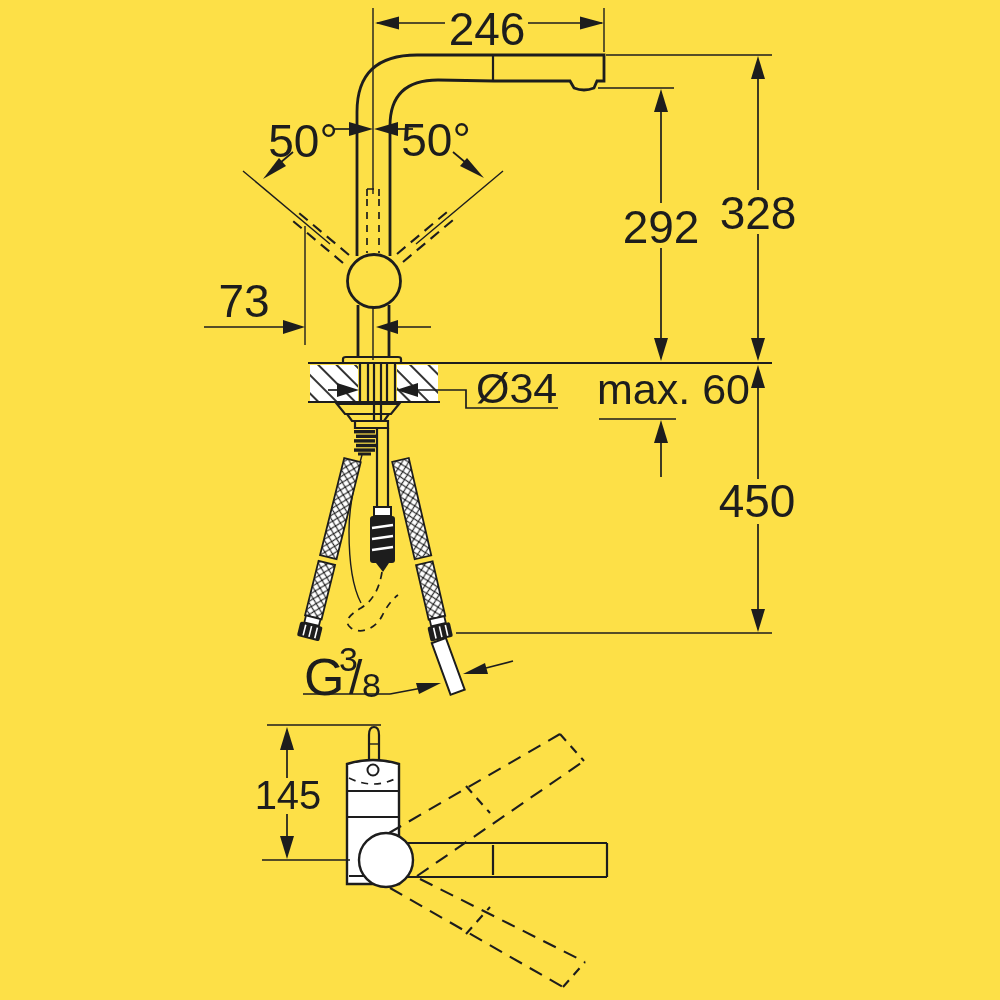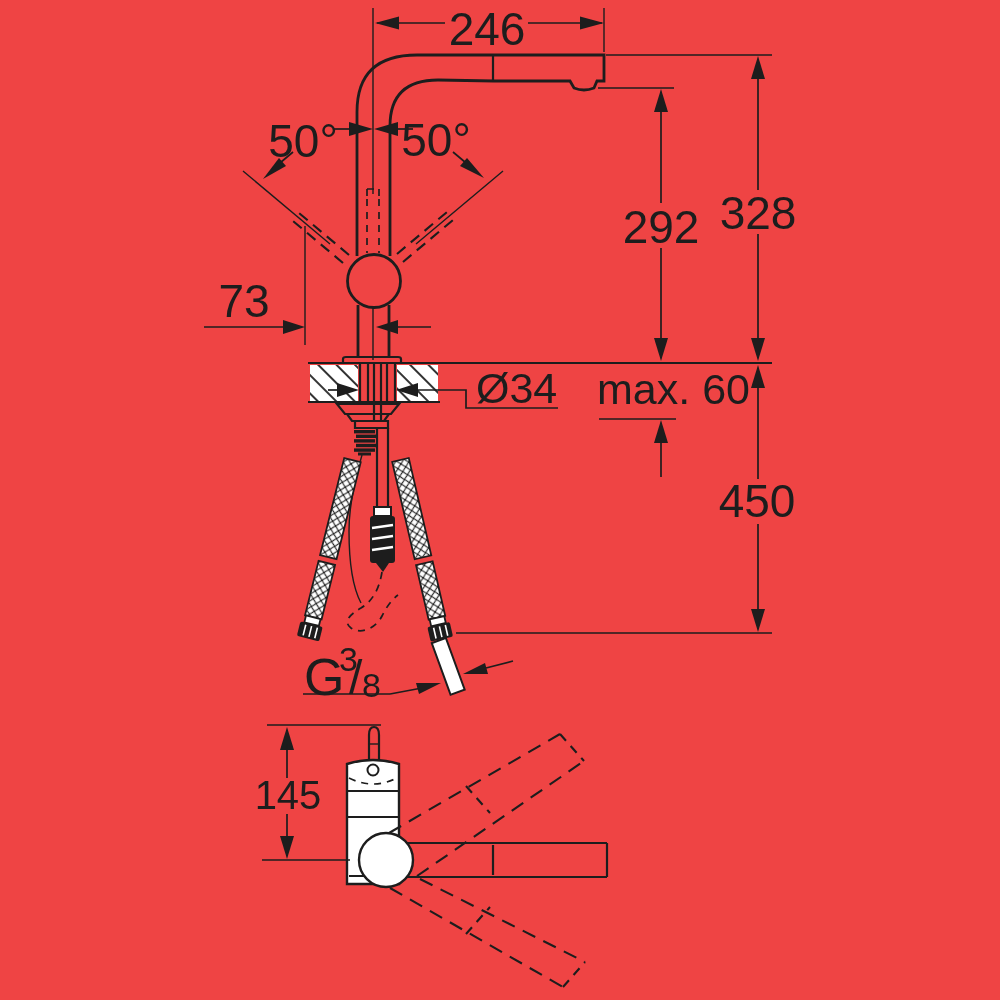--- a/index.html
+++ b/index.html
@@ -1,16 +1,16 @@
 <!DOCTYPE html>
 <html><head>
 <meta charset="utf-8">
 <style>
   html,body{margin:0;padding:0;background:#ffffff;}
-  #stage{position:relative;width:1000px;height:1000px;background:#ef4444;overflow:hidden;}
+  #stage{position:relative;width:1000px;height:1000px;background:#fde047;overflow:hidden;}
   svg{display:block;}
   text{font-family:"Liberation Sans","DejaVu Sans",sans-serif;fill:#1d1d1d;}
   .dim-text{font-size:46px;}
   .dim-text-sm{font-size:43px;}
   .outline{stroke:#1d1d1d;stroke-width:2.8;fill:none;}
   .med{stroke:#1d1d1d;stroke-width:2.2;fill:none;}
   .dim{stroke:#1d1d1d;stroke-width:1.7;fill:none;}
   .thin{stroke:#1d1d1d;stroke-width:1.4;fill:none;}
   .arrow{fill:#1d1d1d;stroke:none;}
   .dashline{stroke:#1d1d1d;stroke-width:2.1;fill:none;stroke-dasharray:11 7;}

